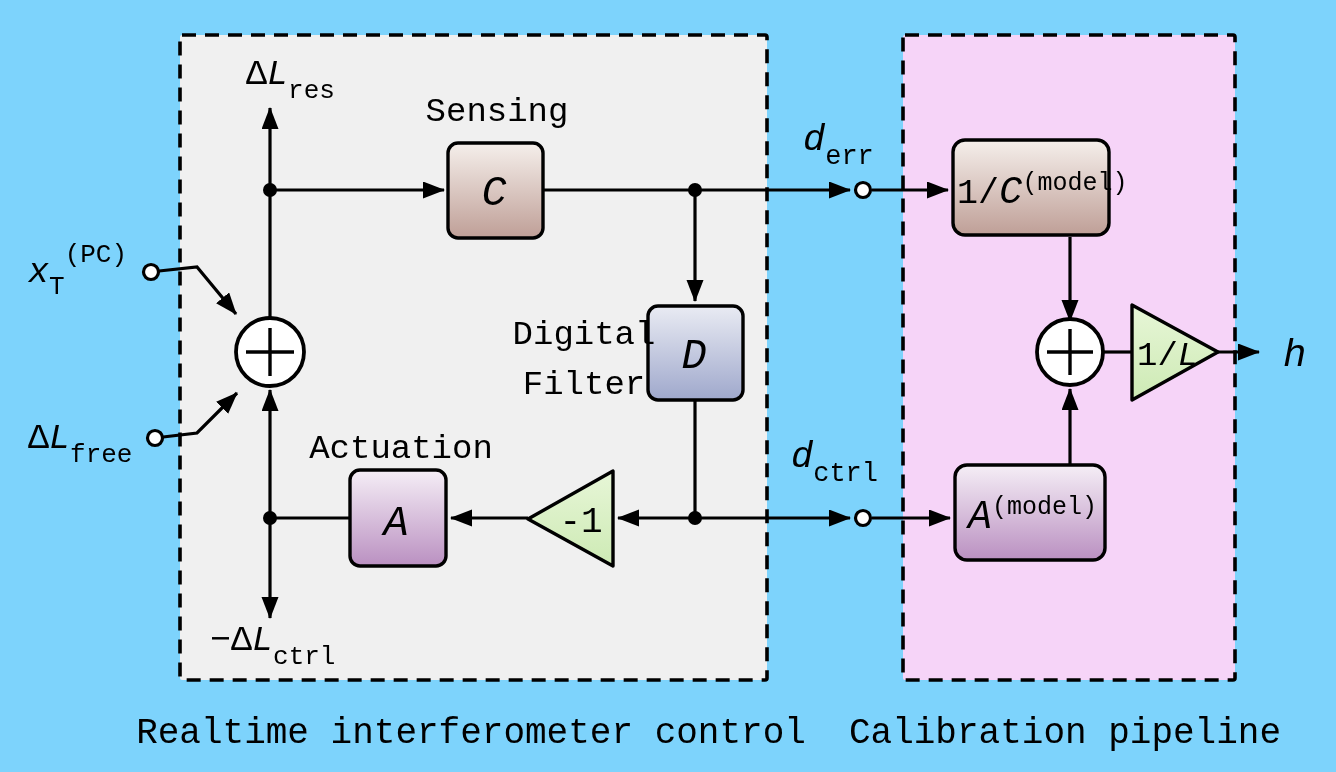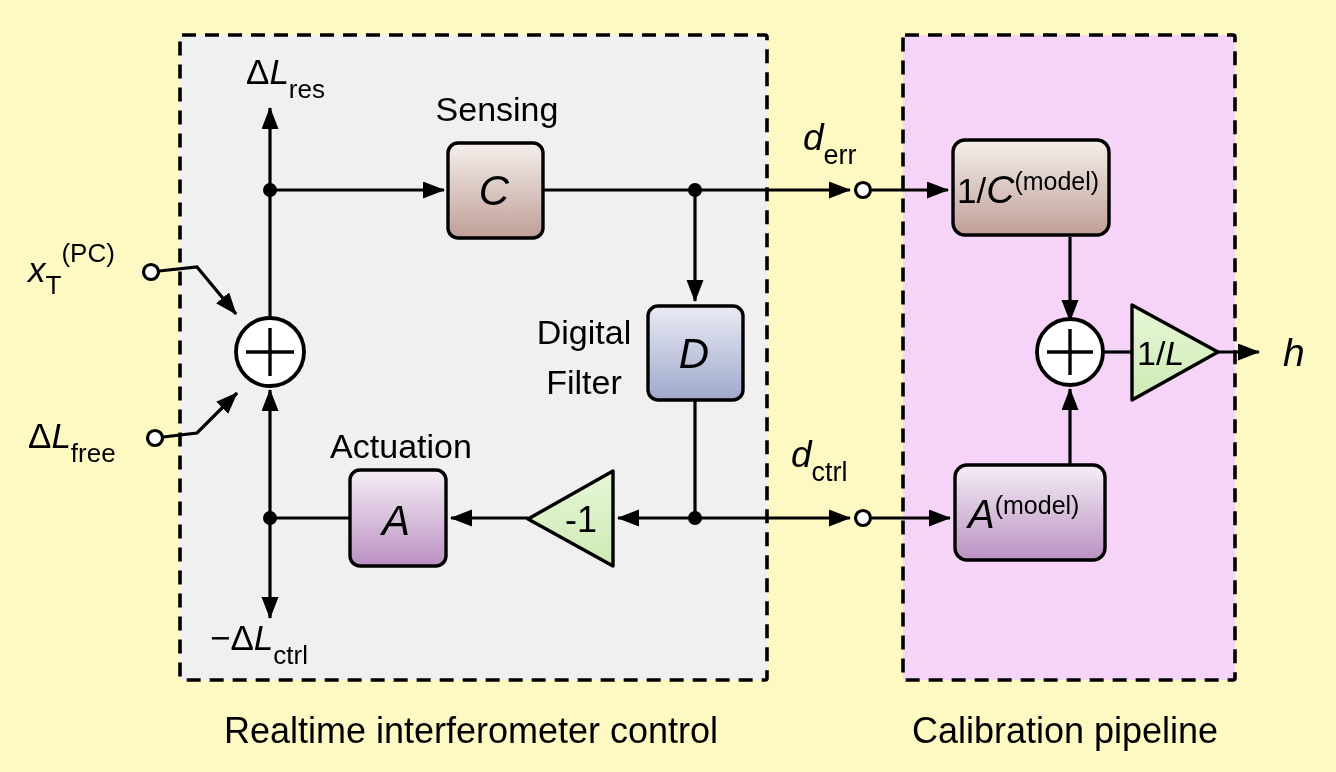--- a/index.html
+++ b/index.html
@@ -1,17 +1,17 @@
 <!DOCTYPE html>
 <html><head>
 <meta charset="utf-8">
 <style>
   html,body{margin:0;padding:0;background:#ffffff;}
-  .stage{position:relative;width:1336px;height:772px;background:#fef9c3;overflow:hidden;
-         font-family:Liberation Sans, sans-serif;}
+  .stage{position:relative;width:1336px;height:772px;background:#7dd3fc;overflow:hidden;
+         font-family:Liberation Mono, monospace;}
   svg{display:block;}
   text{fill:#000;}
   .blk-label{font-style:italic;}
 </style>
 </head>
 <body>
 
 <div class="stage">
 <svg width="1336" height="772" viewBox="0 0 1336 772">
   <defs>

